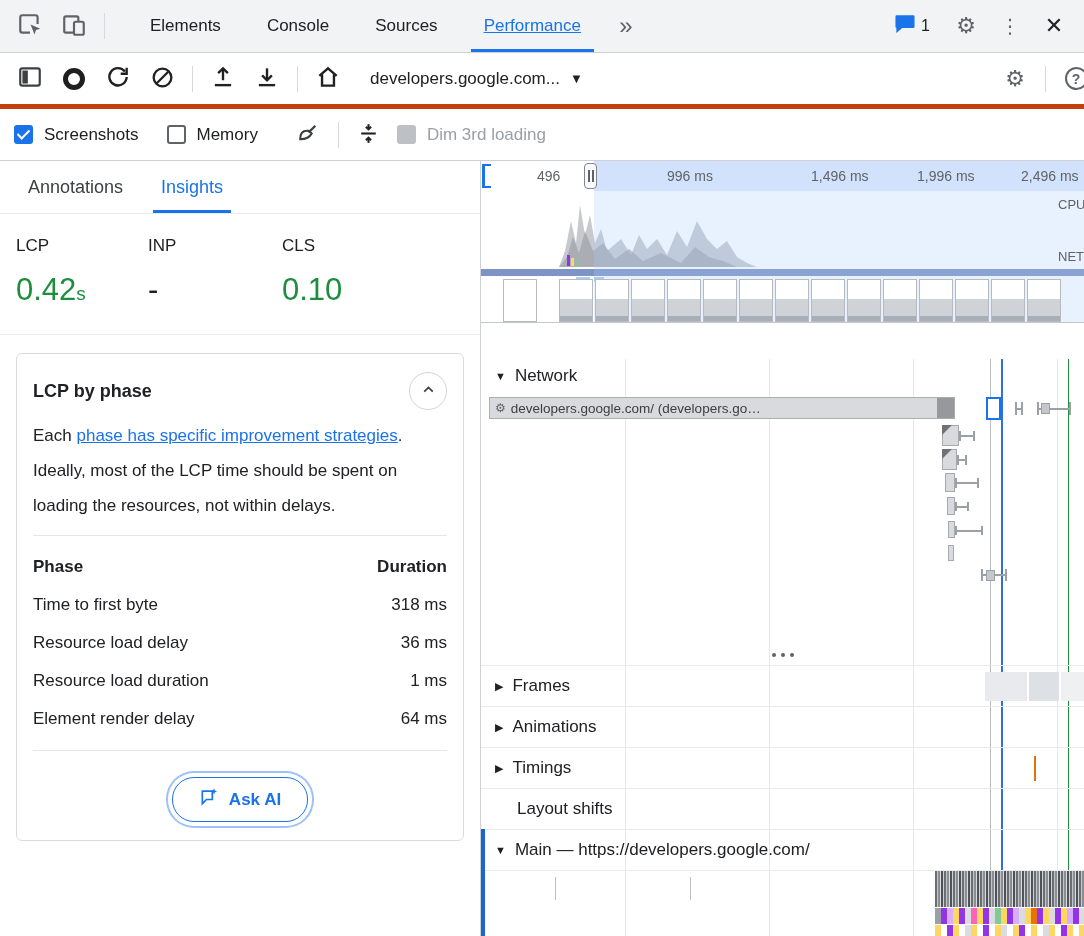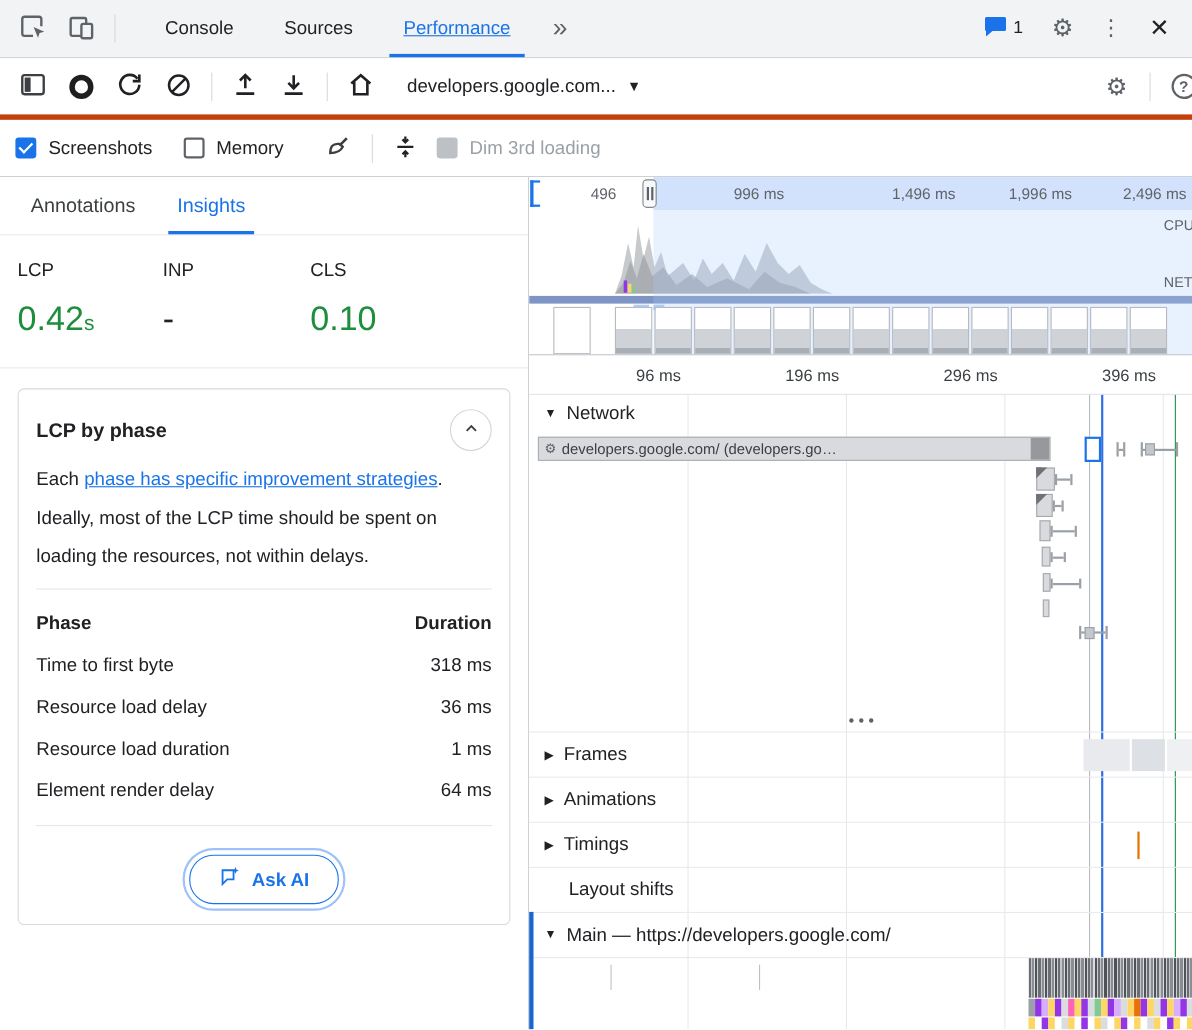--- a/index.html
+++ b/index.html
@@ -179,20 +179,21 @@
   <button class="icon-btn">
     <span>
       <svg viewBox="0 0 24 24" width="26" height="26">
           <rect x="3" y="4" width="13" height="15" rx="1.5" fill="none" stroke="#5f6368" stroke-width="2"></rect>
           <rect x="12" y="9" width="9" height="12" rx="1.5" fill="#f1f3f4" stroke="#5f6368" stroke-width="2"></rect>
         </svg>
     </span>
   </button>
   <span class="divider"></span>
   <div class="tabs">
+    <div class="tab">Elements</div>
     <div class="tab">Console</div>
     <div class="tab">Sources</div>
     <div class="tab active">Performance</div>
   </div>
   <button class="icon-btn more-tabs">
       <span>»</span>
     </button>
   <span class="spacer"></span>
   <div class="msg-group">
     <span>
@@ -436,26 +437,20 @@
           <div class="thumb" style="left: 330px;"></div>
           <div class="thumb" style="left: 366px;"></div>
           <div class="thumb" style="left: 402px;"></div>
           <div class="thumb" style="left: 438px;"></div>
           <div class="thumb" style="left: 474px;"></div>
           <div class="thumb" style="left: 510px;"></div>
           <div class="thumb" style="left: 546px;"></div>
         </div>
     </div>
 
-    <div class="ruler" id="ruler">
-        <span class="ruler-label" style="left: 138px;">96 ms</span>
-        <span class="ruler-label" style="left: 282px;">196 ms</span>
-        <span class="ruler-label" style="left: 426px;">296 ms</span>
-        <span class="ruler-label" style="left: 570px;">396 ms</span>
-      </div>
 
     <div class="tracks">
       <div id="gridlines">
           <div class="grid" style="left: 144px;"></div>
           <div class="grid" style="left: 288px;"></div>
           <div class="grid" style="left: 432px;"></div>
           <div class="grid" style="left: 576px;"></div>
         </div>
       <div class="marker gray" style="left:509px"></div>
       <div class="marker blue" style="left:520px"></div>

